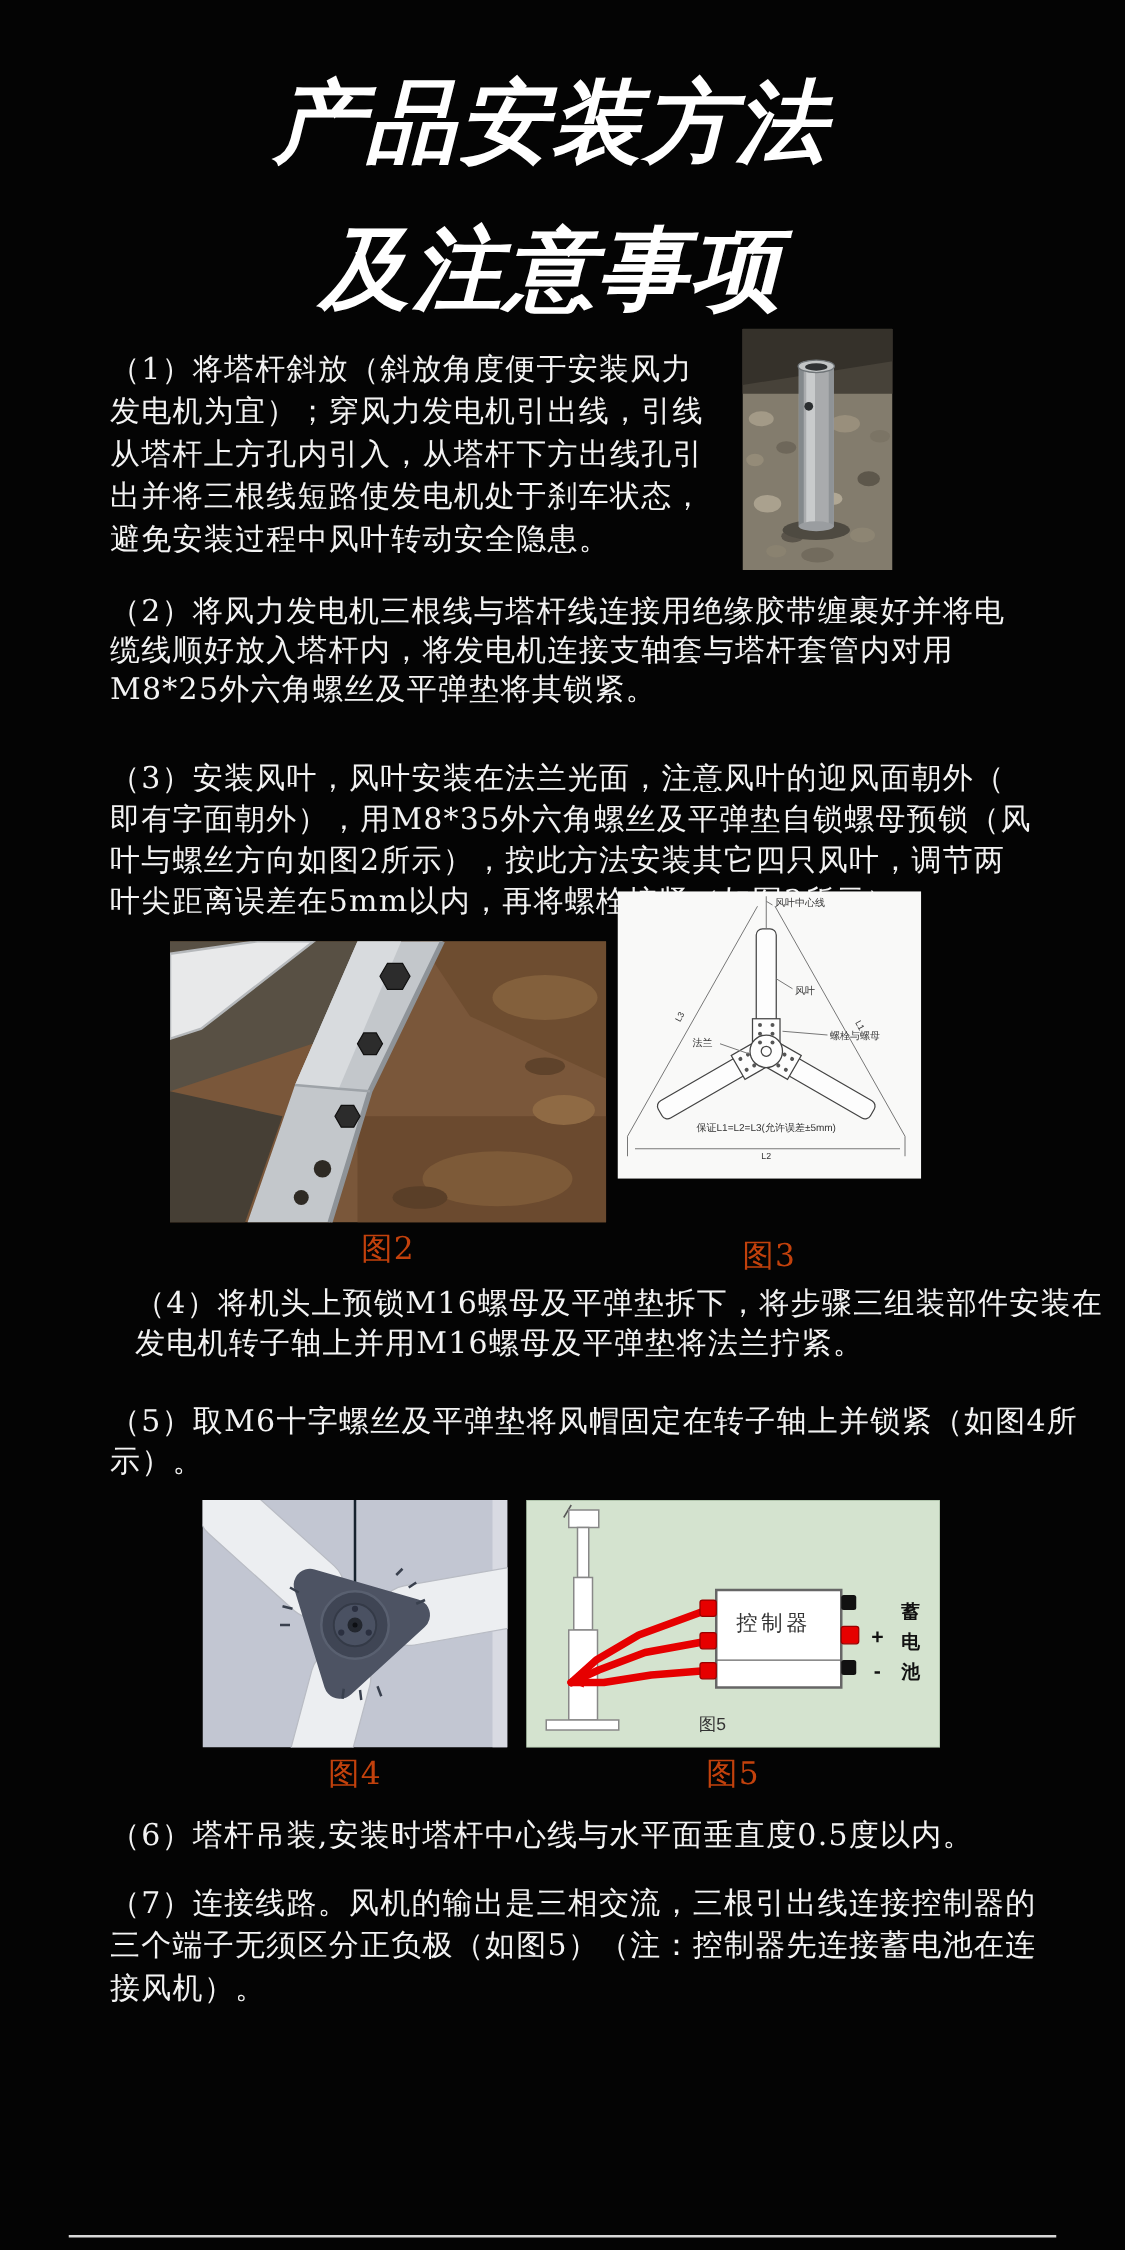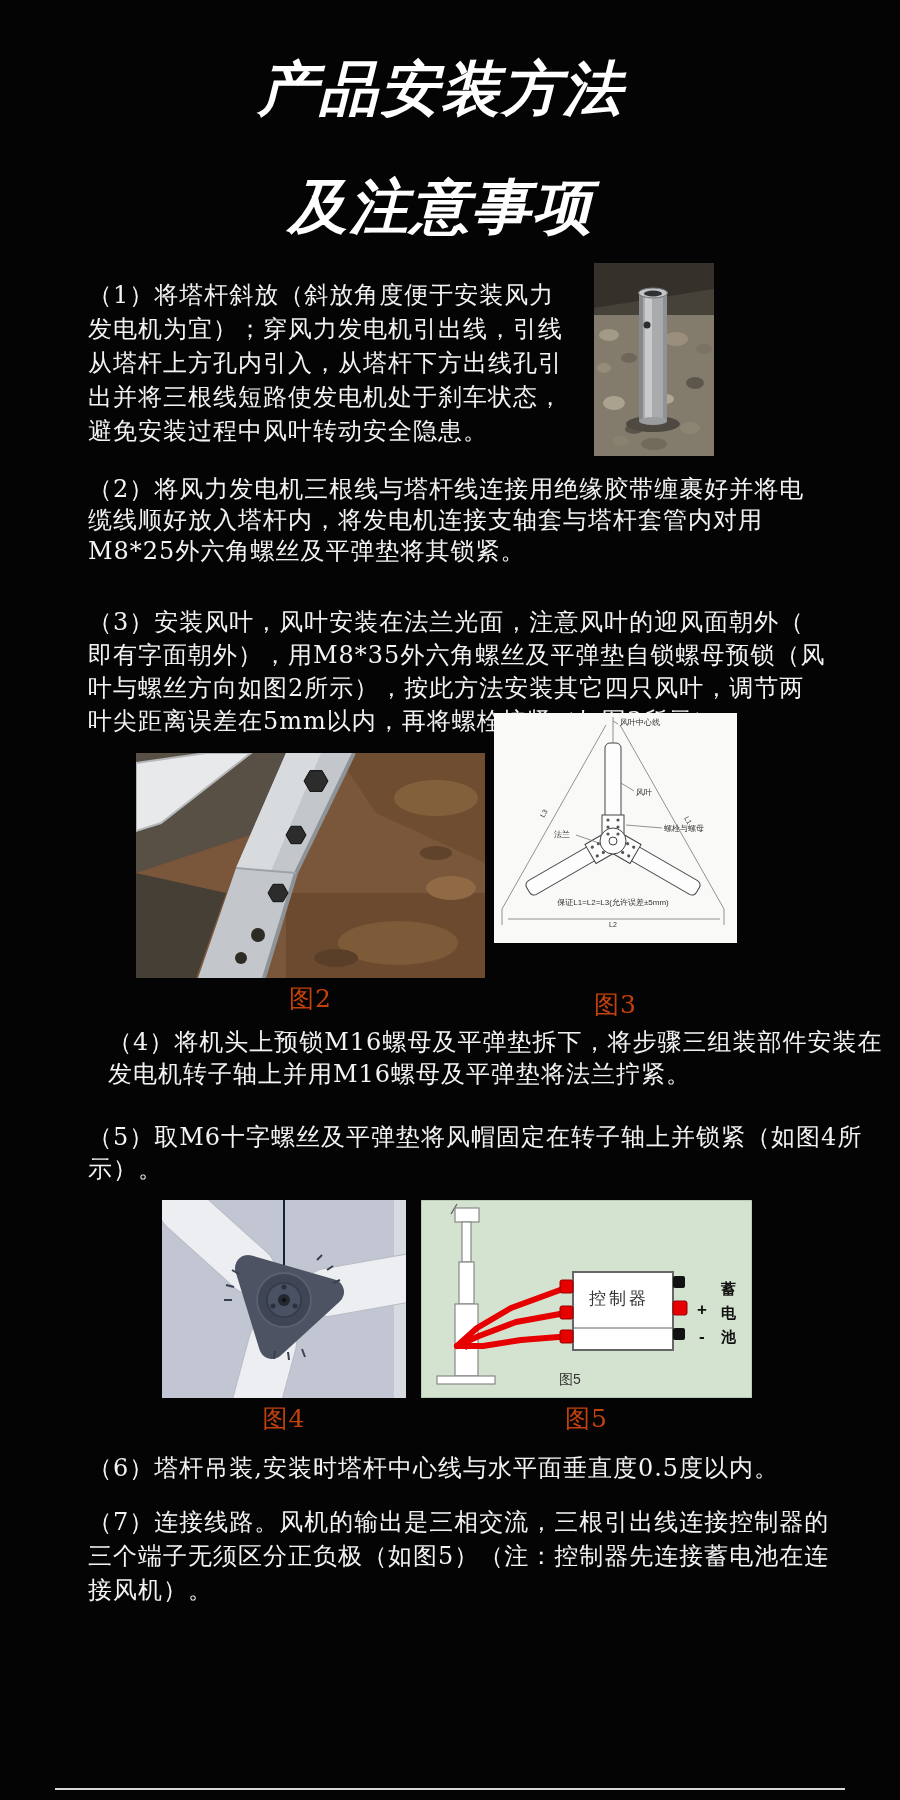--- a/index.html
+++ b/index.html
@@ -1,20 +1,20 @@
 <!DOCTYPE html>
 <html><head>
 <meta charset="utf-8">
 <style>
   html,body{margin:0;padding:0;background:#000;}
   .page{position:relative;width:900px;height:1800px;background:#040404;overflow:hidden;
         font-family:"DejaVu Serif","Liberation Serif",serif;}
   .title-line{position:absolute;left:0;width:882px;text-align:center;color:#ffffff;
         font-family:"Liberation Sans","DejaVu Sans",sans-serif;font-weight:900;font-style:italic;
-        font-size:59px;letter-spacing:2px;white-space:nowrap;}
+        font-size:72px;letter-spacing:2px;white-space:nowrap;}
   .title-1{top:50px;}
   .title-2{top:168px;}
   .step{position:absolute;left:88px;color:#f3f3f3;font-size:24px;letter-spacing:1px;
         white-space:pre-line;width:800px;}
   .step-1{top:278px;line-height:34px;width:560px;}
   .step-2{top:474px;line-height:31px;}
   .step-3{top:606px;line-height:33px;}
   .step-4{top:1026px;line-height:32px;margin-left:20px;}
   .step-5{top:1121px;line-height:32px;}
   .step-6{top:1452px;line-height:32px;}

